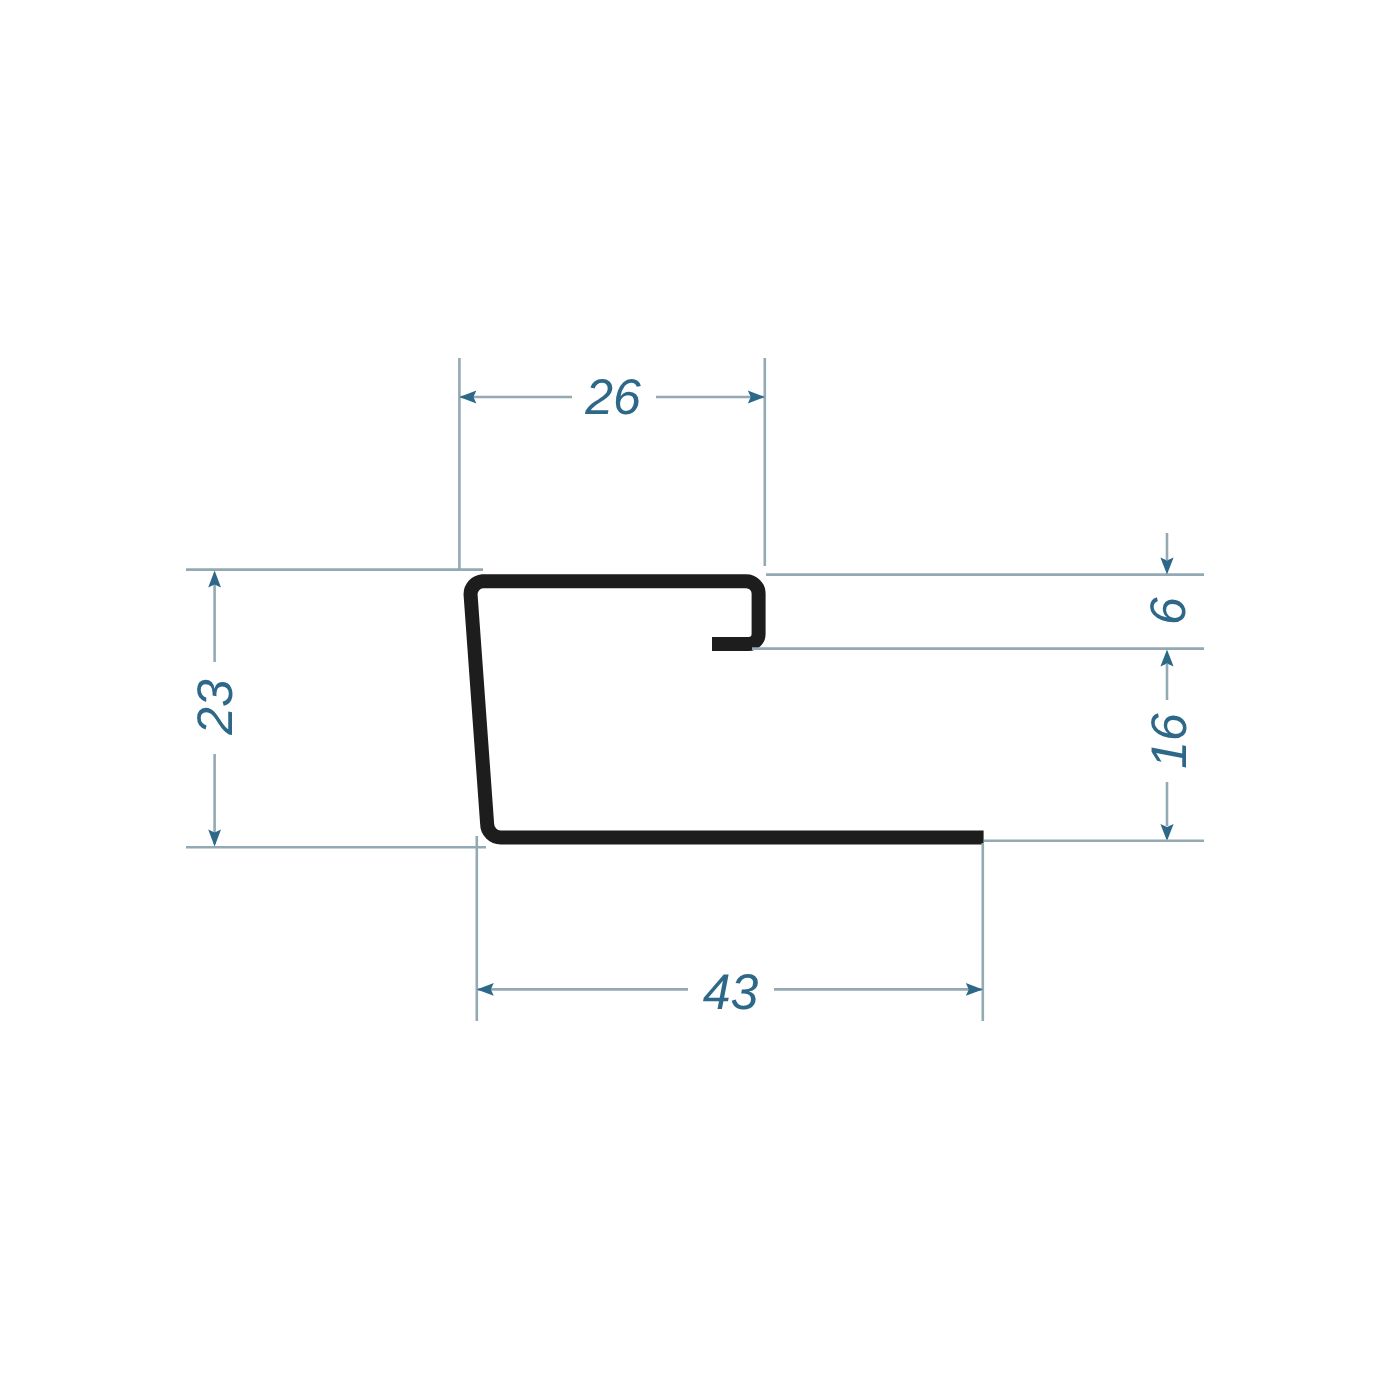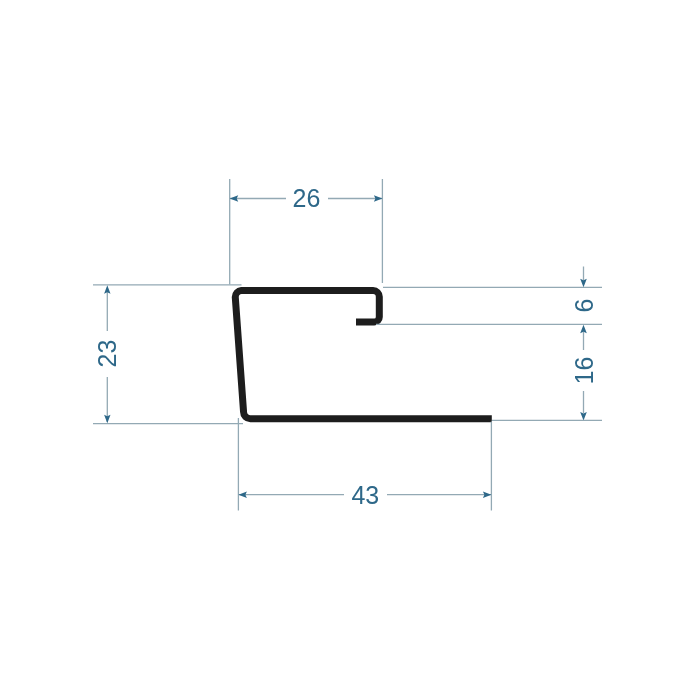--- a/index.html
+++ b/index.html
@@ -1,16 +1,16 @@
 <!DOCTYPE html>
 <html><head>
 <meta charset="utf-8">
 <style>
   html,body{margin:0;padding:0;background:#ffffff;}
-  .stage{width:700px;height:700px;position:relative;background:#ffffff;}
+  .stage{width:700px;height:700px;position:relative;background:#ffffff;font-style:italic;}
   text{font-family:"Liberation Sans", sans-serif;}
 </style>
 </head>
 <body>
 <div class="stage">
 <svg width="700" height="700" viewBox="0 0 700 700" xmlns="http://www.w3.org/2000/svg">
 
   <rect x="0" y="0" width="700" height="700" fill="#ffffff"></rect>
 
   <path d="M 356 322 L 374.3 322 A 5 5 0 0 0 379.3 317 L 379.3 296.8 A 6.2 6.2 0 0 0 373.1 290.6 L 241.3 290.6 A 6.6 6.6 0 0 0 235.27 297.1 L 243.56 411.9 A 6.8 6.8 0 0 0 250.4 418.7 L 491.8 418.7" fill="none" stroke="#1d1d1d" stroke-width="7" stroke-linecap="butt"></path>

